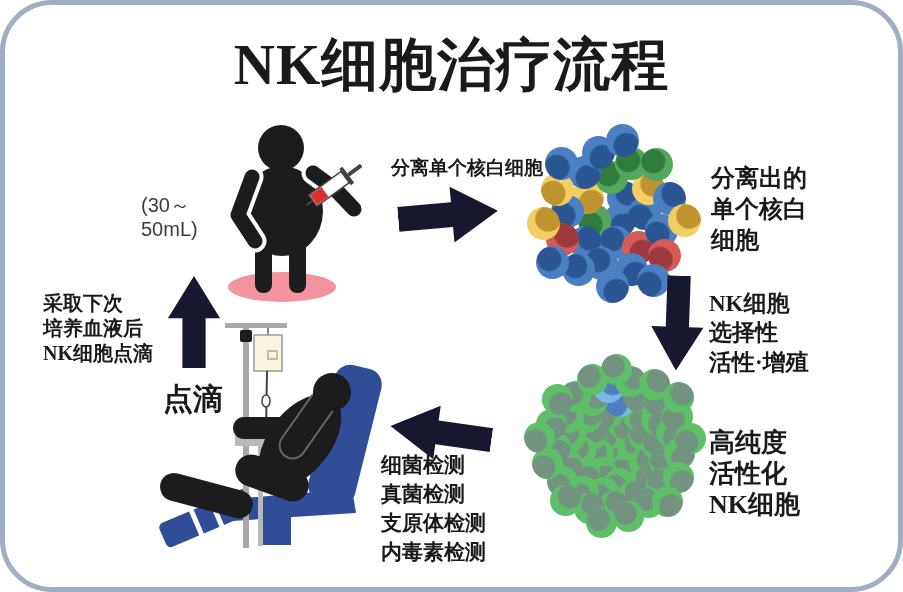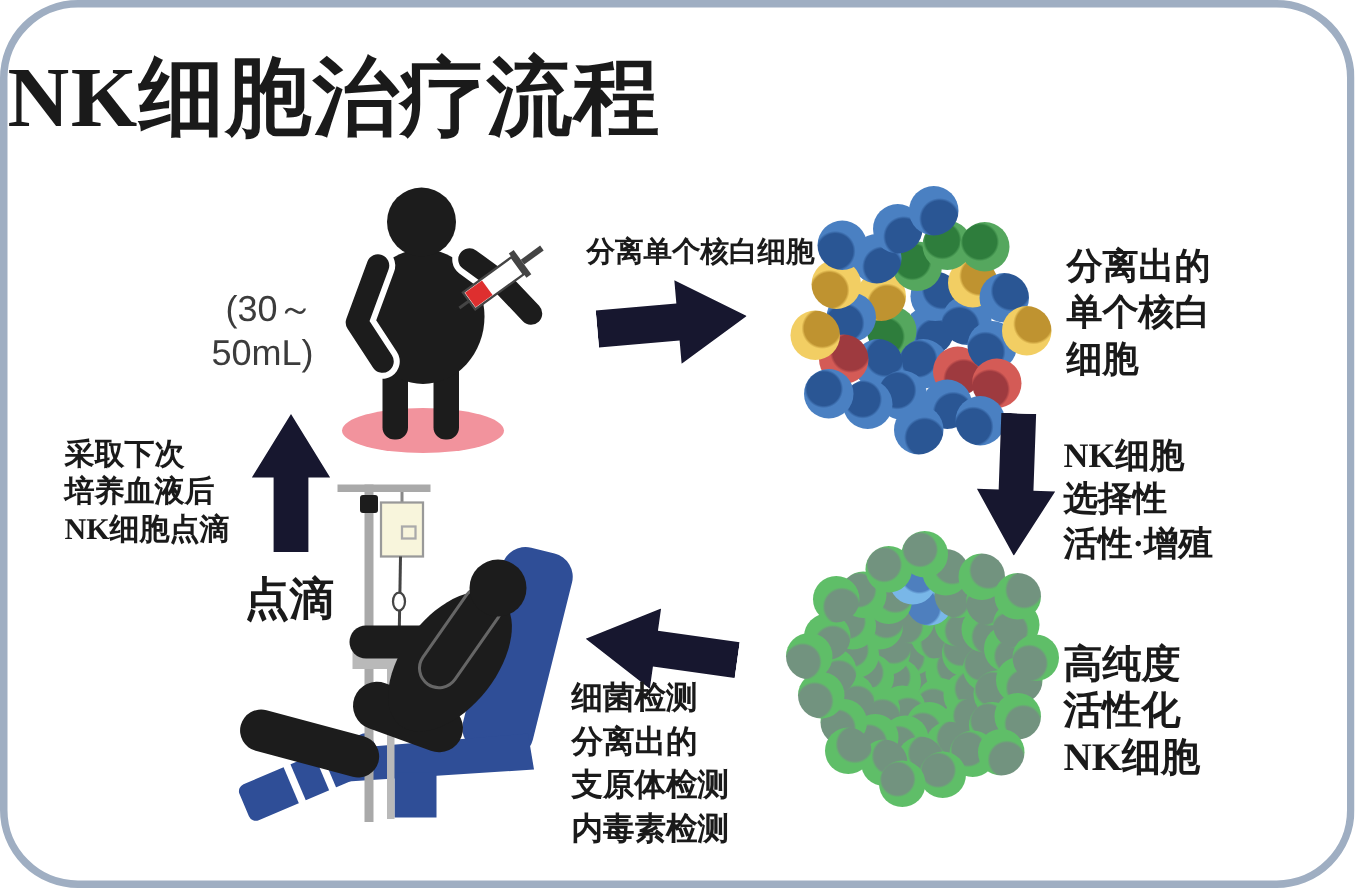--- a/index.html
+++ b/index.html
@@ -14,28 +14,28 @@
     --iv-bag:#F8F5DC;
     --blood-red:#DE2F2F;
   }
   html,body{margin:0;padding:0;background:#fff;}
   #frame{
     position:relative;width:903px;height:592px;box-sizing:border-box;
     border:5px solid var(--frame-border);border-radius:52px;background:#fff;
     overflow:hidden;font-family:"Liberation Serif",serif;color:var(--text);
   }
   .title{
-    position:absolute;top:22px;left:0;right:0;
+    position:absolute;top:22px;left:0;right:0;text-align:center;
     font-size:57px;font-weight:800;letter-spacing:1px;color:var(--text);
     font-family:"Liberation Serif",serif;margin:0;
   }
   .lbl{position:absolute;white-space:pre-line;font-weight:700;color:var(--text);z-index:4;}
   .lbl-caixue{left:152px;top:148px;font-size:31px;}
-  .lbl-volume{left:136px;top:188px;font-size:24px;font-weight:400;
-    font-family:"Liberation Sans",sans-serif;color:var(--secondary-text);line-height:1.2;text-align:right;}
+  .lbl-volume{left:136px;top:188px;font-size:20px;font-weight:400;
+    font-family:"Liberation Sans",sans-serif;color:var(--secondary-text);line-height:1.2;}
   .lbl-separate{left:386px;top:150px;font-size:19px;}
   .lbl-separated{left:706px;top:158px;font-size:24px;line-height:1.3;}
   .lbl-nk-select{left:704px;top:284px;font-size:23px;line-height:1.28;}
   .lbl-culture{left:332px;top:276px;font-size:37px;font-weight:800;}
   .lbl-purity{left:704px;top:422px;font-size:26px;line-height:1.2;}
   .lbl-tests{left:376px;top:446px;font-size:21px;line-height:1.38;}
   .lbl-next{left:38px;top:286px;font-size:20px;line-height:1.25;}
   .lbl-iv{left:158px;top:374px;font-size:30px;}
   .arrow{position:absolute;z-index:3;}
   .arrow-shape{width:100%;height:100%;background:var(--arrow);
@@ -231,21 +231,21 @@
 单个核白
 细胞</div>
   <div class="lbl lbl-separate">分离单个核白细胞</div>
   <div class="lbl lbl-nk-select">NK细胞
 选择性
 活性·增殖</div>
   <div class="lbl lbl-purity">高纯度
 活性化
 NK细胞</div>
   <div class="lbl lbl-tests">细菌检测
-分离出的
+真菌检测
 支原体检测
 内毒素检测</div>
   <div class="lbl lbl-iv">点滴</div>
   <div class="lbl lbl-next">采取下次
 培养血液后
 NK细胞点滴</div>
 
 </div>
 
 </body></html>

